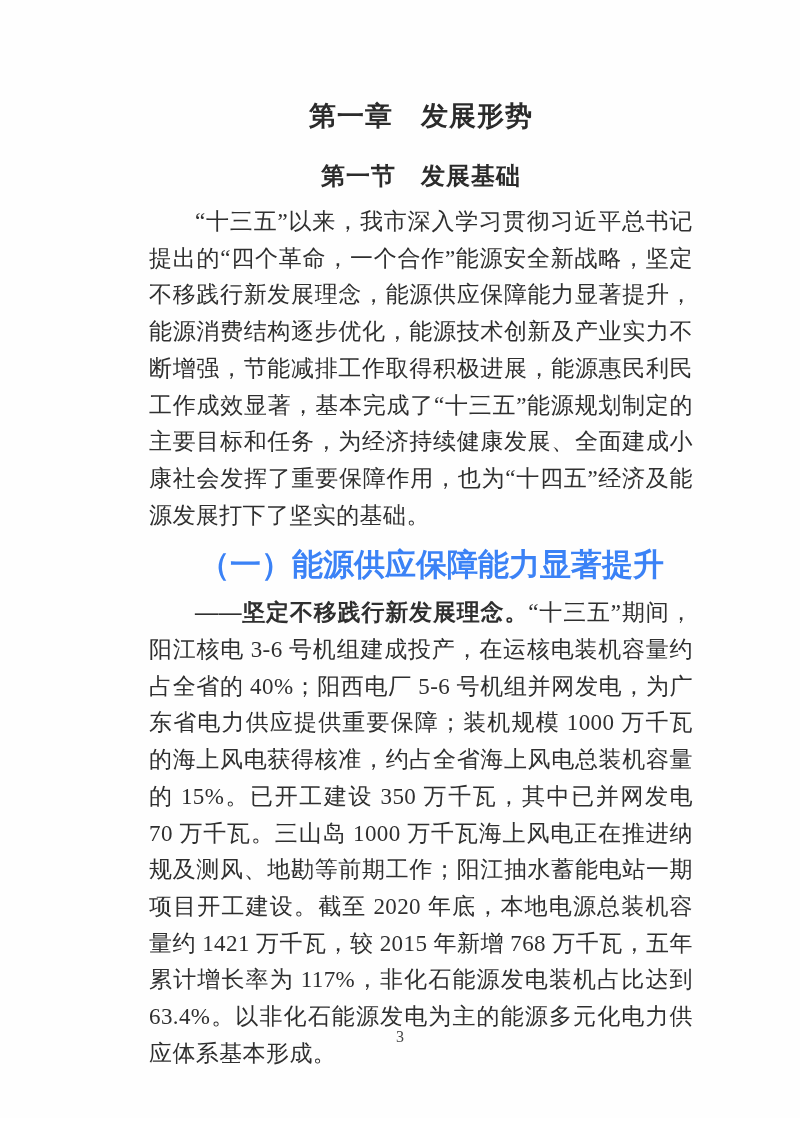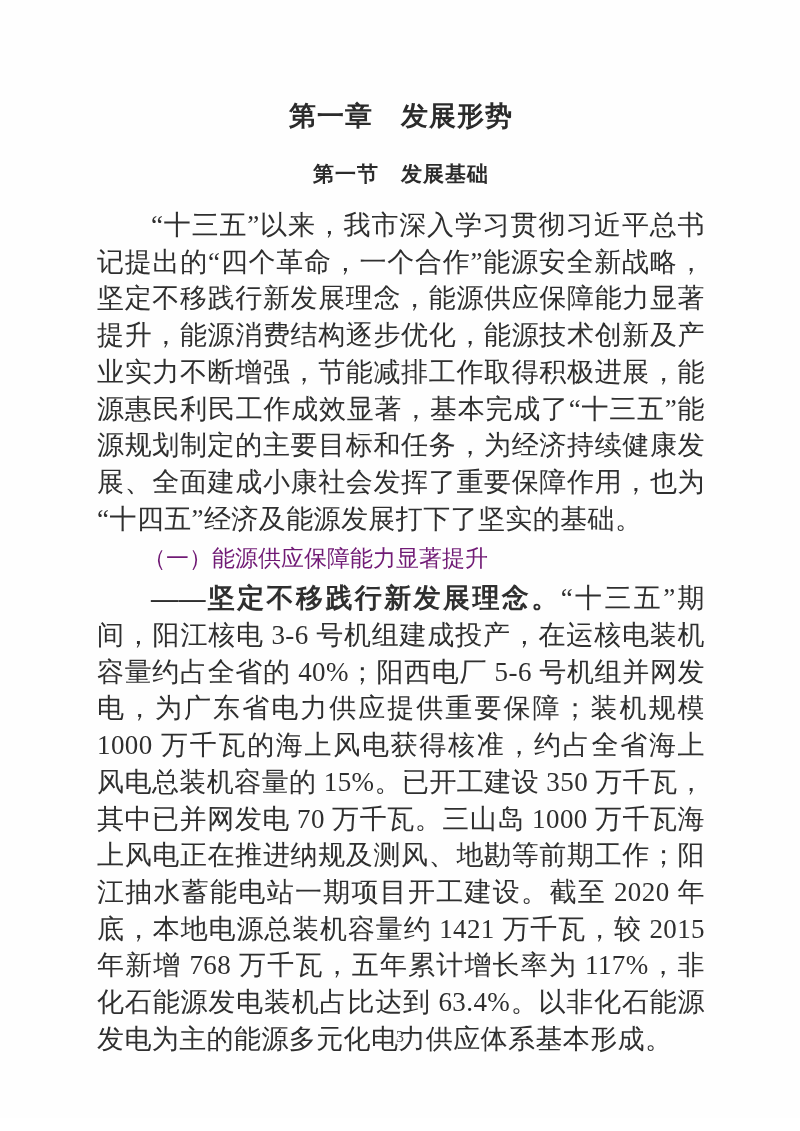--- a/index.html
+++ b/index.html
@@ -10,56 +10,57 @@
   .page {
     position: relative;
     width: 800px;
     height: 1118px;
     margin: 0 auto;
     background: #fefefe;
     box-sizing: border-box;
     font-family: "Liberation Serif", "DejaVu Serif", serif;
     color: #2f2f2f;
     overflow: hidden;
+    padding-left: 40px;
   }
   .content {
     padding: 98px 95px 0 97px;
   }
   .chapter-title {
     margin: 0 0 26px 0;
     text-align: center;
     font-size: 27px;
     font-weight: 700;
     letter-spacing: 1px;
     color: #2b2b2b;
   }
   .section-title {
-    margin: 0 0 19px 0;
+    margin: 0 0 12px 0;
     text-align: center;
-    font-size: 21px;
+    font-size: 24px;
     font-weight: 700;
     letter-spacing: 1px;
     color: #2b2b2b;
   }
   .body-para {
-    margin: 0;
-    font-size: 27px;
+    margin: 12px;
+    font-size: 23px;
     line-height: 36.7px;
     text-align: justify;
     text-justify: inter-ideograph;
     text-indent: 2em;
     letter-spacing: 0.4px;
   }
   .sub-heading {
     margin: 3px 0 3px 0;
-    font-size: 23px;
+    font-size: 31px;
     line-height: 37px;
-    font-weight: 400;
+    font-weight: 700;
     text-indent: 2em;
-    color: #701a75;
+    color: #3b82f6;
   }
   .lead-bold {
     font-weight: 700;
   }
   .page-number {
     position: absolute;
     left: 0;
     right: 0;
     bottom: 72px;
     text-align: center;

